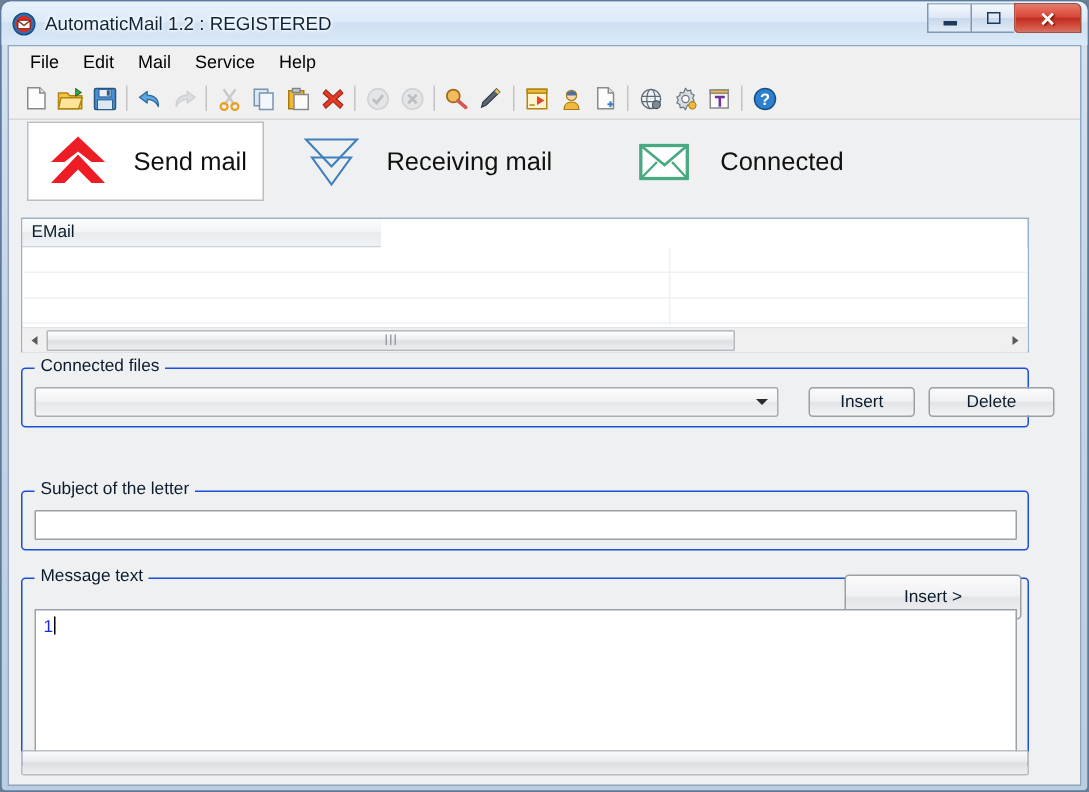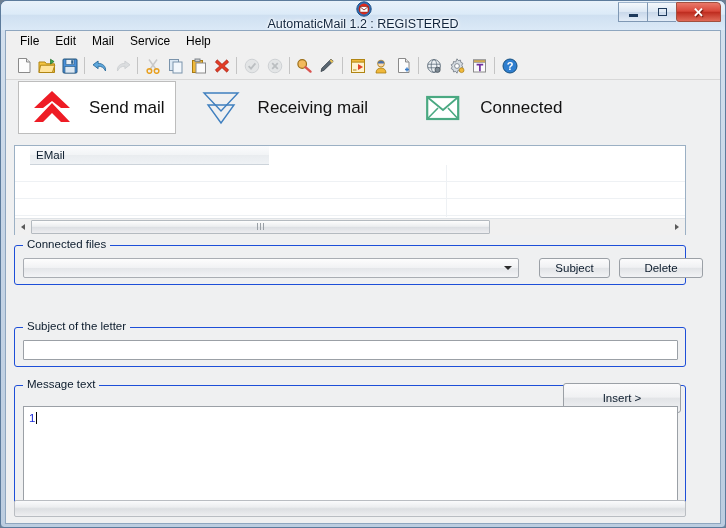--- a/index.html
+++ b/index.html
@@ -21,21 +21,21 @@
     border-radius: 7px 7px 4px 4px;
     padding: 0;
   }
 
   
   #titlebar {
     position: absolute; left: 0; top: 0;
     width: 724px; height: 29px;
     border-radius: 6px 6px 0 0;
     background: linear-gradient(180deg,#e8f1fa 0%,#dcebf8 45%,#cfe0f1 50%,#dbe9f7 100%);
-    display: flex; align-items: center; flex-direction: column;
+    display: flex; align-items: center;
   }
   #title-icon {
     width: 16px; height: 16px;
     margin-left: 7px; margin-right: 6px;
     position: relative; flex: 0 0 auto;
   }
   #title-text {
     font-size: 12.5px;
     color: #10243c;
     font-weight: normal;
@@ -140,21 +140,21 @@
     height: 19px;
     background: linear-gradient(180deg,#fbfcfd 0%,#f2f4f6 48%,#e9ecef 50%,#eff2f5 100%);
     border-right: 1px solid #d2d8de;
     border-bottom: 1px solid #ccd3da;
     font-size: 11.5px; color: #0b1b2c;
     display: flex; align-items: center;
     padding-left: 6px;
     overflow: hidden;
   }
   .gh.c1 { width: 431px; }
-  .gh.c2 { width: 239px; border-right: none; margin-left: 15px; }
+  .gh.c2 { width: 239px; border-right: none; }
   #gridbody { position: relative; height: 52px; background:#fff; }
   .grow { height: 17px; border-bottom: 1px solid #eef1f4; }
   #gridcolsep {
     position: absolute; left: 431px; top: 0;
     width: 1px; height: 52px; background: #eef1f4;
   }
   #hscroll {
     position: absolute; left: 0; bottom: 0;
     width: 670px; height: 16px;
     background: #f0f0f0;
@@ -542,21 +542,21 @@
           <div class="sb-tri r"></div>
         </div>
       </div>
     </div>
 
     <div class="group" id="g-files">
       <div class="group-title">Connected files</div>
       <div id="combo">
         <div class="arrow"></div>
       </div>
-      <div class="wbtn2" id="btn-browse">Subject</div>
+      <div class="wbtn2" id="btn-browse">Insert</div>
       <div class="wbtn2" id="btn-delete">Delete</div>
     </div>
 
     <div class="group" id="g-subj">
       <div class="group-title">Subject of the letter</div>
       <input id="subject-input" type="text" placeholder="" style="">
     </div>
 
     <div class="group" id="g-msg">
       <div class="group-title">Message text</div>

